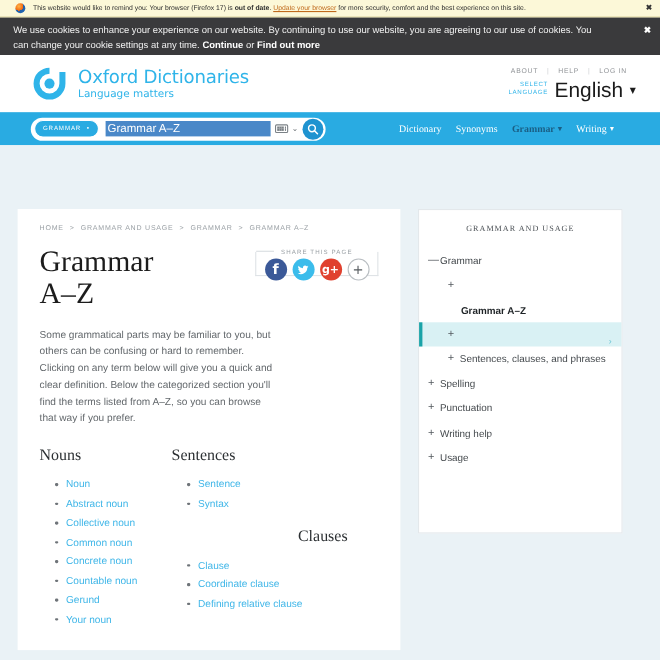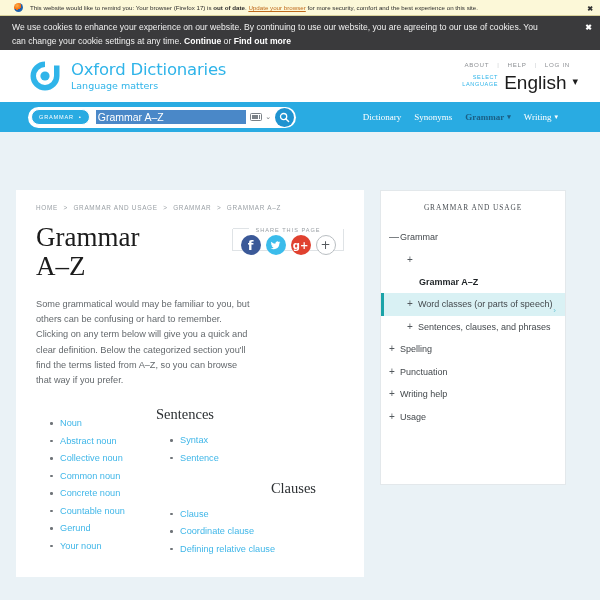--- a/index.html
+++ b/index.html
@@ -539,42 +539,43 @@
               <svg width="11" height="11" viewBox="0 0 16 16" aria-hidden="true">
                 <path d="M15 3.2c-.5.3-1.1.5-1.7.6.6-.4 1-1 1.2-1.6-.6.3-1.2.6-1.8.7A2.9 2.9 0 0 0 7.8 5.5 8.2 8.2 0 0 1 1.9 2.4a2.9 2.9 0 0 0 .9 3.9c-.5 0-1-.2-1.3-.4a2.9 2.9 0 0 0 2.3 2.9c-.4.1-.9.1-1.3.05a2.9 2.9 0 0 0 2.7 2A5.9 5.9 0 0 1 .8 12.1 8.3 8.3 0 0 0 13.6 5c.6-.4 1.1-1 1.4-1.8z" fill="#ffffff"></path>
               </svg>
             </span>
             <span class="sbtn gp">g+</span>
             <span class="sbtn more">+</span>
           </div>
         </div>
       </div>
 
-      <p class="intro">Some grammatical would may be familiar to you, but others can be confusing or hard to remember. Clicking on any term below will give you a quick and clear definition. Below the categorized section you'll find the terms listed from A–Z, so you can browse that way if you prefer.</p>
+      <p class="intro">Some grammatical parts may be familiar to you, but others can be confusing or hard to remember. Clicking on any term below will give you a quick and clear definition. Below the categorized section you'll find the terms listed from A–Z, so you can browse that way if you prefer.</p>
 
       <div class="term-cols">
 
         <div class="term-col">
+          <h2 class="term-heading">Nouns</h2>
           <ul class="term-list">
             <li>Noun</li>
             <li>Abstract noun</li>
             <li>Collective noun</li>
             <li>Common noun</li>
             <li>Concrete noun</li>
             <li>Countable noun</li>
             <li>Gerund</li>
             <li>Your noun</li>
           </ul>
         </div>
 
         <div class="term-col wide">
           <h2 class="term-heading">Sentences</h2>
           <ul class="term-list">
+            <li>Sentence</li>
             <li>Syntax</li>
-            <li>Sentence</li>
           </ul>
           <h2 class="term-heading spaced">Clauses</h2>
           <ul class="term-list">
             <li>Clause</li>
             <li>Coordinate clause</li>
             <li>Defining relative clause</li>
           </ul>
         </div>
 
       </div>
@@ -591,21 +592,20 @@
       <div class="nav-node level2">
         <span class="toggle">+</span>
       </div>
 
       <div class="nav-node current">
         <span class="nlabel">Grammar A–Z</span>
       </div>
 
       <div class="nav-node selected">
         <span class="toggle">+</span>
-        <span class="nlabel two-line">Word classes (or parts of speech)</span>
         <span class="chev">›</span>
       </div>
 
       <div class="nav-node level2">
         <span class="toggle">+</span>
         <span class="nlabel two-line">Sentences, clauses, and phrases</span>
       </div>
 
       <div class="nav-node level1">
         <span class="toggle">+</span>

